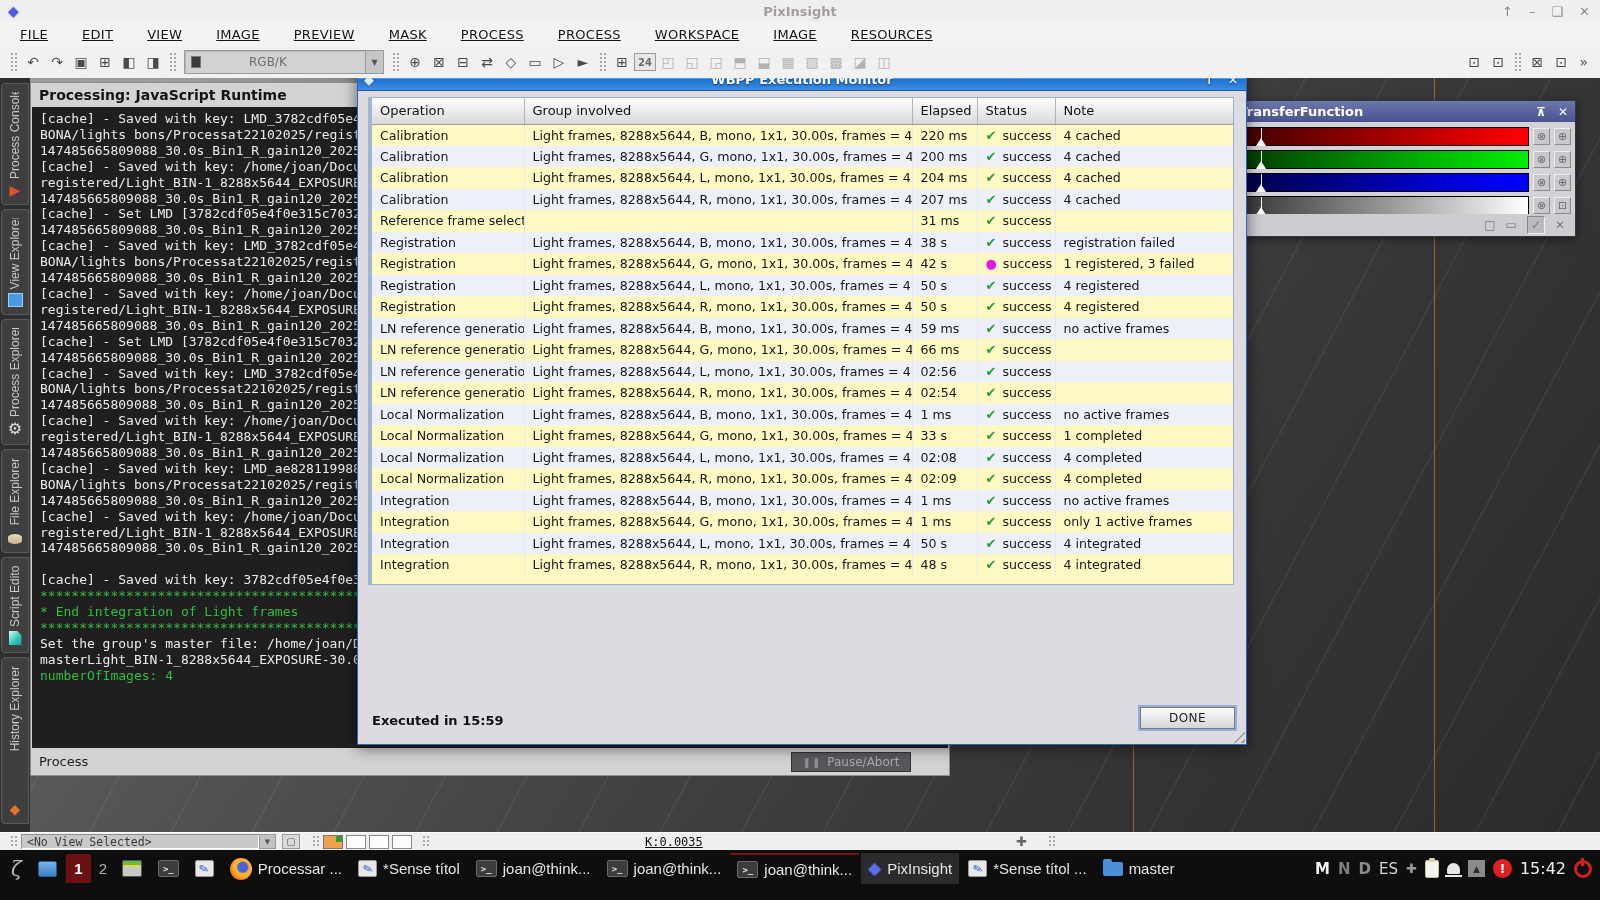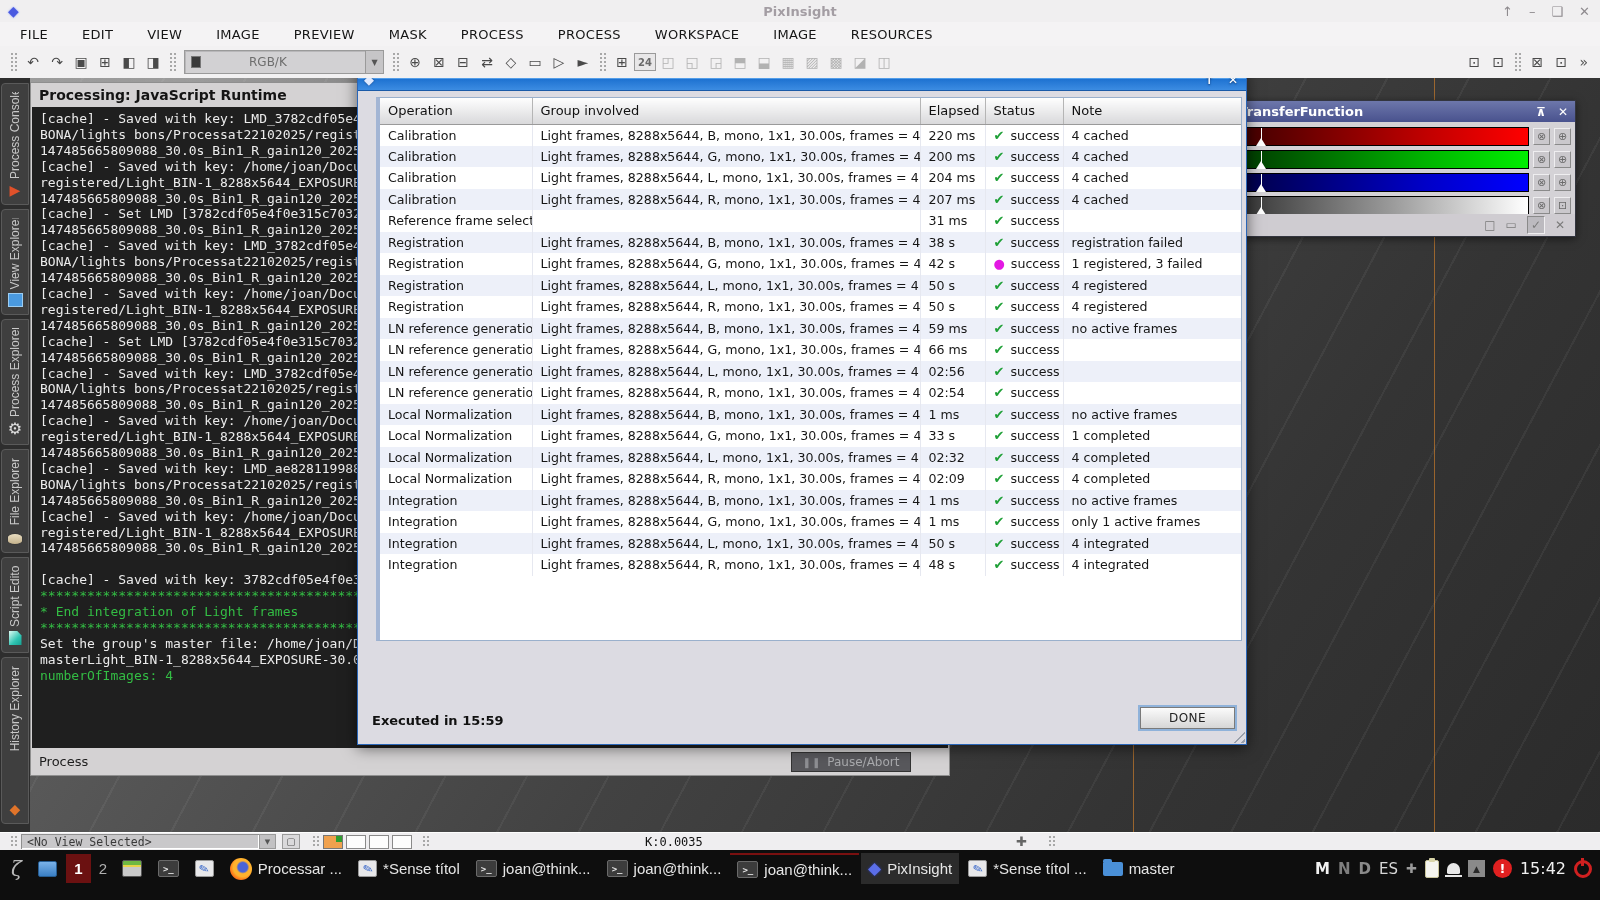--- a/index.html
+++ b/index.html
@@ -8,21 +8,21 @@
   #screen { position:relative; width:1600px; height:900px; overflow:hidden; background:#f2f1f2; }
 
   
   #titlebar { position:absolute; left:0; top:0; width:1600px; height:22px; background:#f0eff0; display:flex; align-items:center; }
   #titlebar .app-diamond { margin-left:8px; color:#4a5ae0; font-size:14px; text-shadow:0 0 2px #7a90ff; }
   #titlebar .title { position:absolute; left:0; right:0; text-align:center; color:#a39da3; font-weight:bold; font-size:13px; }
   #titlebar .winctl { position:absolute; right:10px; top:0; height:22px; display:flex; gap:16px; align-items:center; color:#8e8a8e; font-size:13px; }
   #titlebar .winctl span { cursor:default; }
 
   #menubar { position:absolute; left:0; top:22px; width:1600px; height:24px; background:#f4f3f4; display:flex; align-items:center; gap:34px; padding-left:20px; }
-  .menu-item { font-size:13px; color:#151515; letter-spacing:.3px; }
+  .menu-item { font-size:13px; color:#151515; letter-spacing:.3px;text-decoration:underline; }
 
   #toolbar { position:absolute; left:0; top:46px; width:1600px; height:32px; background:#f2f1f2; display:flex; align-items:center; padding:0 6px; }
   .grip { width:7px; height:20px; margin:0 4px; background-image:radial-gradient(#a8a8a8 1px, transparent 1.2px); background-size:4px 4px; }
   .ticon { width:24px; height:24px; display:flex; align-items:center; justify-content:center; font-size:14px; color:#4a4a4a; }
   .ticon.dis { color:#b2b2b2; }
   .ticon.t24 { font-size:10px; font-weight:bold; border:1px solid #9a9a9a; width:22px; height:18px; color:#6a6a6a; background:#e8e7e8; }
   #rgbk-combo { width:200px; height:24px; background:#d2d1d3; border:1px solid #9a9a9a; box-shadow:inset 1px 1px 0 #b8b7b9; display:flex; align-items:center; margin:0 4px;gap:40px; }
   #rgbk-combo .swatch { width:10px; height:12px; background:#3a3a3a; border:1px solid #777; margin:0 8px 0 6px; }
   #rgbk-combo .lbl { font-size:12px; color:#6e6e6e; flex:1; }
   #rgbk-combo .drop { width:18px; height:22px; background:#c6c5c7; border-left:1px solid #9a9a9a; display:flex; align-items:center; justify-content:center; font-size:8px; color:#555; }
@@ -59,21 +59,21 @@
   #console-status { position:absolute; left:0; right:0; bottom:0; height:27px; background:#d4d2d3; display:flex; align-items:center; padding-left:8px; font-size:13px; color:#1d1d1d; }
   #pause-btn { position:absolute; left:760px; top:4px; width:120px; height:20px; background:#58585c; border:1px solid #333; color:#a9aaad; font-size:12px; display:flex; align-items:center; justify-content:center; gap:6px; }
   #pause-btn .pausebars { font-size:10px; letter-spacing:1px; color:#8e8f93; }
 
   
   #wbpp { position:absolute; left:357px; top:-10px; width:890px; height:677px; background:#dcdbe2; border:1px solid #2a66b8; box-shadow:0 3px 14px rgba(0,0,0,.55); z-index:5; }
   #wbpp-titlebar { height:22px; background:linear-gradient(180deg,#9ccaf6 0%,#55a0ea 45%,#1f73d2 50%,#3c8ce2 100%); position:relative; display:flex; align-items:center; border-bottom:1px solid #1a5aa8; }
   #wbpp-titlebar .dlg-icon { margin-left:6px; color:#dfeaff; font-size:13px; text-shadow:0 0 2px #123c78; }
   #wbpp-title { position:absolute; left:0; right:0; text-align:center; color:#fff; font-weight:bold; font-size:13px; text-shadow:0 1px 2px rgba(10,40,90,.8); }
   #wbpp-titlebar .dlg-btns { position:absolute; right:8px; display:flex; gap:14px; color:#fff; font-weight:bold; font-size:12px; text-shadow:0 1px 2px rgba(10,40,90,.8); }
-  #wbpp-table-wrap { position:absolute; left:10px; top:28px; width:866px; height:544px; background:#ffffff; border:1px solid #9ab0cc; border-left:4px solid #a3b5d4; overflow:hidden;margin-left:8px; }
+  #wbpp-table-wrap { position:absolute; left:10px; top:28px; width:866px; height:488px; background:#fef9c3; border:1px solid #9ab0cc; border-left:4px solid #a3b5d4; overflow:hidden; }
   #wbpp table { border-collapse:collapse; width:100%; table-layout:fixed; }
   #wbpp th { background:linear-gradient(180deg,#fefefe,#d9d9db); border-right:1px solid #b5b5b5; border-bottom:1px solid #9a9a9a; font-weight:normal; text-align:left; font-size:13px; color:#111; padding:5px 8px; height:26px; }
   #wbpp td { font-size:12.6px; color:#161616; padding:3px 8px; height:21.5px; border-right:1px solid #e6e8f0; white-space:nowrap; overflow:hidden; }
   #wbpp tr.alt td { background:#edf0f9; }
   .status-check { color:#1fa037; font-weight:bold; font-size:13px; margin-right:6px; }
   .status-dot { color:#e318e3; font-size:13px; margin-right:6px; }
   #wbpp-footer { position:absolute; left:0; right:0; bottom:0; height:45px; }
   #wbpp-exec { position:absolute; left:14px; top:14px; font-size:13px; font-weight:bold; color:#111; }
   #done-btn { position:absolute; right:11px; top:8px; width:95px; height:22px; background:linear-gradient(180deg,#fbfbfb,#d6d6d6); border:1px solid #7a7a7a; outline:2px solid #8fb2da; display:flex; align-items:center; justify-content:center; font-size:12px; color:#222; letter-spacing:.4px; }
   #wbpp-grip { position:absolute; right:1px; bottom:1px; width:13px; height:13px; background:repeating-linear-gradient(135deg,#9aa0ab 0 2px,transparent 2px 5px); clip-path:polygon(100% 0,100% 100%,0 100%); }
@@ -99,21 +99,21 @@
 
   
   #statusbar { position:absolute; left:0; top:832px; width:1600px; height:18px; background:#efeef0; border-top:1px solid #fdfdfd; display:flex; align-items:center; }
   #statusbar .grip { height:13px; }
   #view-select { width:238px; height:15px; background:#c9c8ca; box-shadow:inset 1px 1px 0 #8f8f8f, inset -1px -1px 0 #fff; display:flex; align-items:center; padding-left:6px; font-family:"DejaVu Sans Mono",monospace; font-size:11.5px; color:#3a3a3a; }
   #view-drop { width:17px; height:15px; background:#c2c1c3; border:1px solid #9a9a9a; display:flex; align-items:center; justify-content:center; font-size:7px; color:#555; }
   #view-new { width:18px; height:15px; margin-left:6px; background:#dad9db; border:1px solid #9a9a9a; display:flex; align-items:center; justify-content:center; font-size:10px; color:#555; }
   .swatch-orange { width:20px; height:14px; background:#f0a14e; border:1px solid #777; position:relative; }
   .swatch-orange::after { content:""; position:absolute; right:0; top:0; width:6px; height:6px; background:#2f9e2f; }
   .swatch-white { width:20px; height:14px; background:#fdfdfd; border:1px solid #8a8a8a; margin-left:3px; }
-  #readout { position:absolute; left:645px; font-family:"DejaVu Sans Mono",monospace; font-size:12px; color:#111; }
+  #readout { position:absolute; left:645px; font-family:"DejaVu Sans Mono",monospace; font-size:12px; color:#111;text-decoration:underline; }
   #move-cross { position:absolute; left:1016px; color:#666; font-size:13px; }
   #sb-grip2 { position:absolute; left:1044px; }
 
   
   #taskbar { position:absolute; left:0; top:850px; width:1600px; height:50px; background:#0e0e0e; display:flex; align-items:flex-start; padding:3px 4px 0 4px; }
   .task-item { height:31px; display:flex; align-items:center; gap:6px; padding:0 7px; color:#e6e6e6; font-family:"Liberation Sans",sans-serif; font-size:15px; white-space:nowrap; overflow:hidden; }
   .task-item.attention { border-top:2px solid #7a1010; }
   .task-item.active-app { background:#2b2b2b; }
   .ti-wm { color:#b8b8b8; font-size:20px; font-style:italic; font-family:"DejaVu Serif",serif; }
   .ti-window-blue { width:19px; height:16px; background:linear-gradient(180deg,#7ab2e8,#3a7fc4); border:1px solid #265d92; border-radius:2px; }
@@ -352,20 +352,21 @@
           <div class="pressed">
             <span>✓</span>
           </div>
           <span>✕</span>
         </div>
     </div>
 
     <div id="wbpp">
       <div id="wbpp-titlebar">
         <span class="dlg-icon">◆</span>
+        <span id="wbpp-title">WBPP Execution Monitor</span>
         <div class="dlg-btns">
           <span>↑</span>
           <span>✕</span>
         </div>
       </div>
       <div id="wbpp-table-wrap">
         <table>
           <colgroup>
             <col style="width:152px">
               <col style="width:388px">
@@ -484,21 +485,21 @@
               <tr>
                 <td>Local Normalization</td>
                 <td>Light frames, 8288x5644, G, mono, 1x1, 30.00s, frames = 4 (1 active)</td>
                 <td>33 s</td>
                 <td><span class="status-check">✔</span><span>success</span></td>
                 <td>1 completed</td>
               </tr>
               <tr class="alt">
                 <td>Local Normalization</td>
                 <td>Light frames, 8288x5644, L, mono, 1x1, 30.00s, frames = 4 (4 active)</td>
-                <td>02:32</td>
+                <td>02:08</td>
                 <td><span class="status-check">✔</span><span>success</span></td>
                 <td>4 completed</td>
               </tr>
               <tr>
                 <td>Local Normalization</td>
                 <td>Light frames, 8288x5644, R, mono, 1x1, 30.00s, frames = 4 (4 active)</td>
                 <td>02:09</td>
                 <td><span class="status-check">✔</span><span>success</span></td>
                 <td>4 completed</td>
               </tr>

